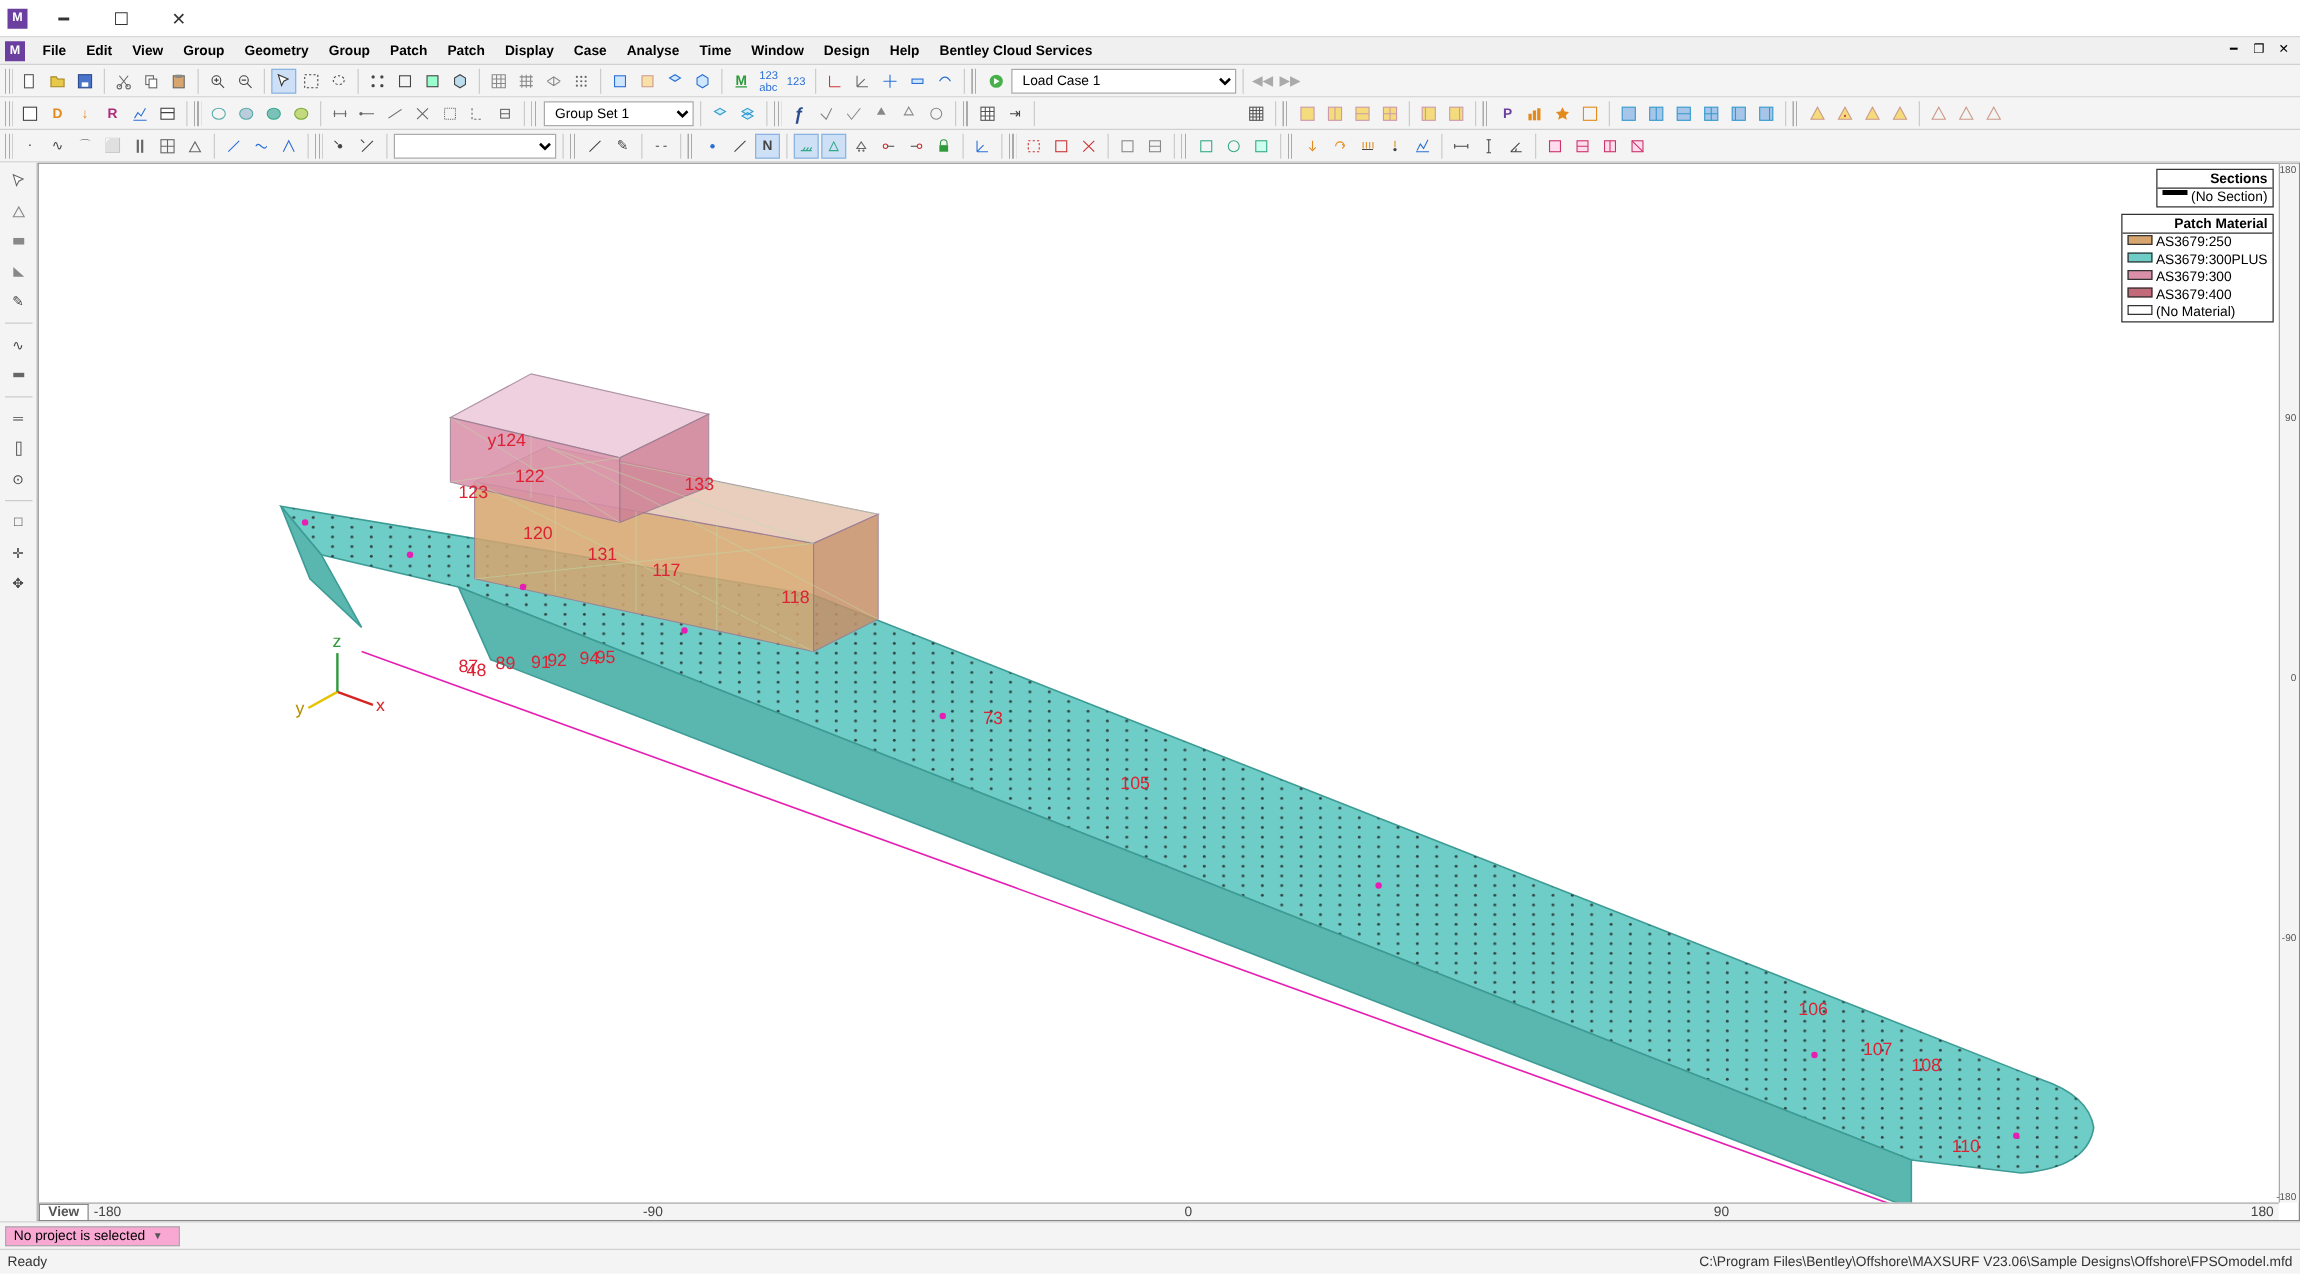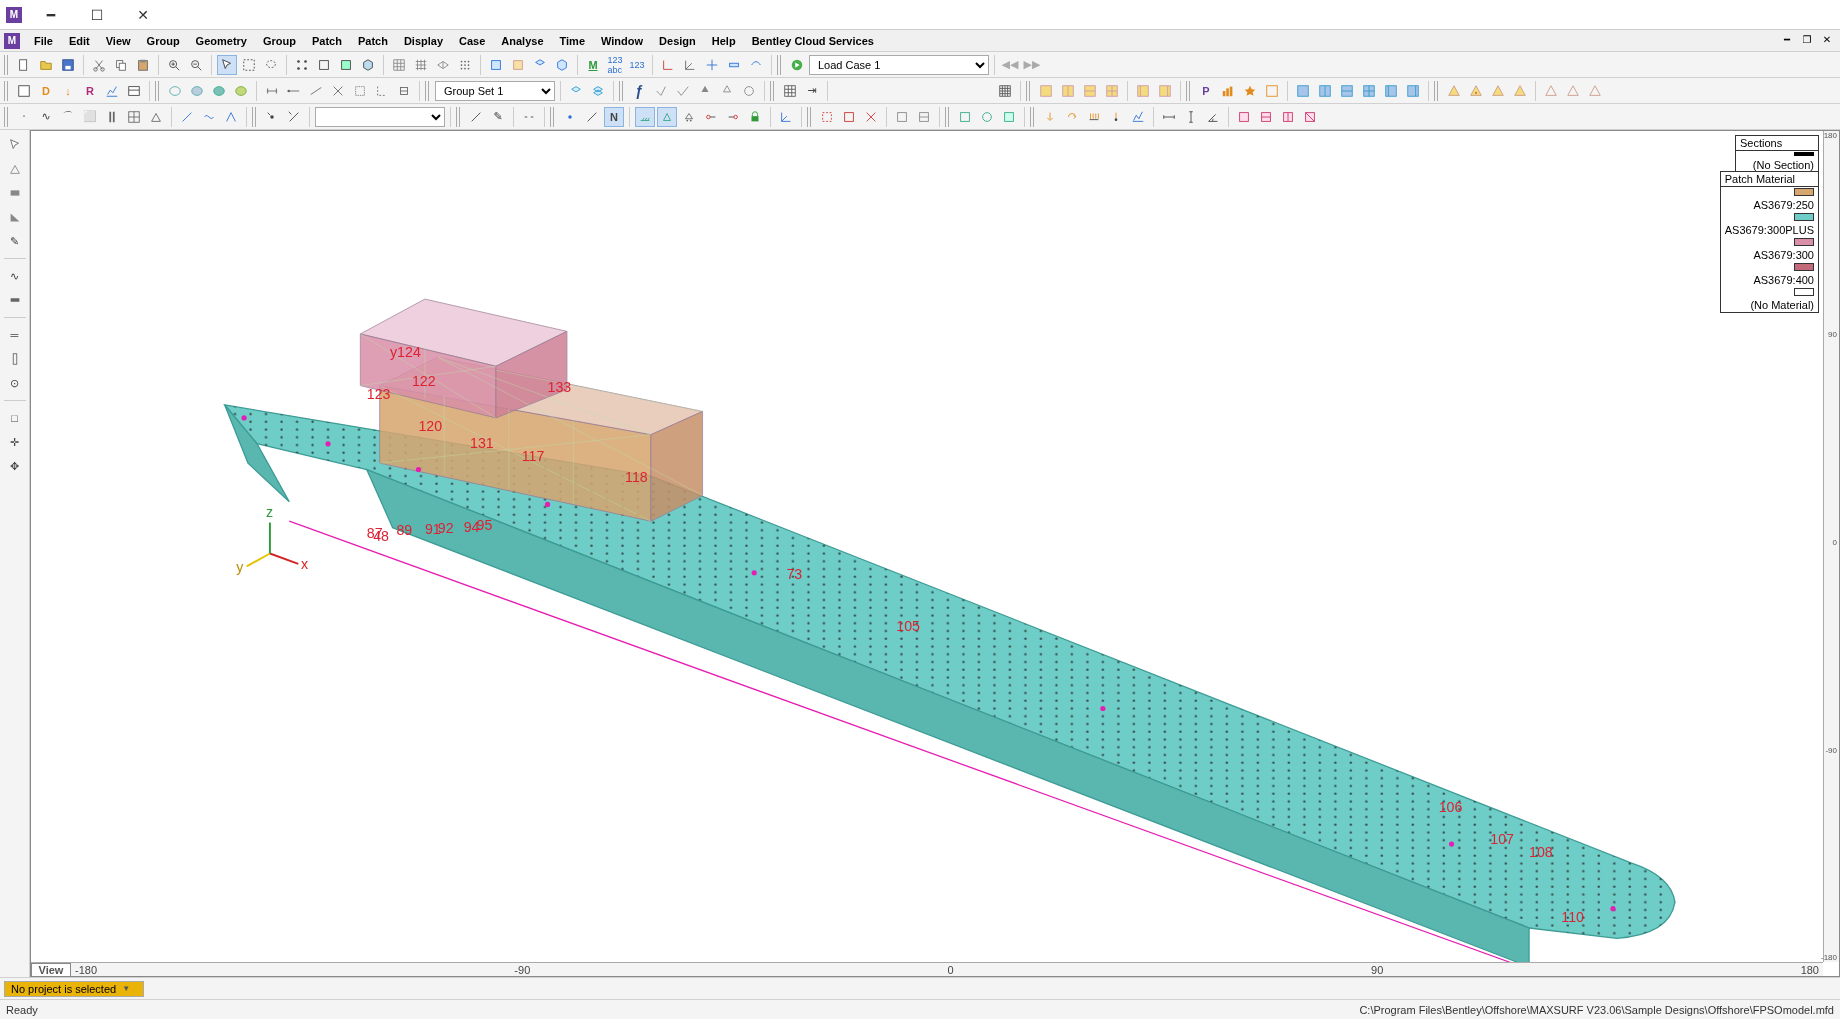--- a/index.html
+++ b/index.html
@@ -29,26 +29,26 @@
 .left-palette .psep { width: 22px; height: 1px; background: #ccc; margin: 4px 0; }
 
 .canvas-wrap { flex: 1; position: relative; background: #fff; border: 1px solid #888; }
 .canvas-wrap svg.main-view { width: 100%; height: 100%; display: block; }
 .rulers-h { position: absolute; bottom: 0; left: 0; right: 16px; height: 14px; background: #f4f4f4; border-top: 1px solid #aaa; display: flex; font-size: 8px; color: #555; }
 .rulers-h .tab { width: 40px; background: #fff; border: 1px solid #888; border-bottom: none; text-align: center; font-weight: bold; }
 .ruler-v { position: absolute; top: 0; right: 0; bottom: 14px; width: 16px; background: #f4f4f4; border-left: 1px solid #aaa; }
 .ruler-tick { position: absolute; font-size: 8px; color: #555; }
 
 .legend-box { position: absolute; top: 4px; right: 20px; background: #fff; border: 1px solid #333; padding: 0; font-size: 9px; min-width: 84px; }
-.legend-title { font-weight: normal; text-align: left; padding: 1px 4px; border-bottom: 1px solid #333; }
-.legend-row { display: flex; align-items: flex-end; padding: 1px 4px; gap: 3px; flex-direction: column; }
+.legend-title { font-weight: bold; text-align: right; padding: 1px 4px; border-bottom: 1px solid #333; }
+.legend-row { display: flex; align-items: flex-start; padding: 1px 4px; gap: 3px; }
 .legend-row > span:first-child, .legend-row > svg { width: 20px; height: 8px; flex-shrink:0;}
 
 .bottom-bar { height: 22px; background: #f4f4f4; border-top: 1px solid #d0d0d0; display: flex; align-items: center; padding: 0 4px; }
-.project-combo { border: 1px solid #aaa; background: #eab308; padding: 1px 6px; display: flex; align-items: center; gap: 6px; min-width: 140px; text-align: center; }
+.project-combo { border: 1px solid #aaa; background: #f9a8d4; padding: 1px 6px; display: flex; align-items: center; gap: 6px; min-width: 140px; text-align: center; }
 .project-combo .chev { font-size: 8px; color: #555; }
 
 .statusbar { height: 20px; background: #f4f4f4; border-top: 1px solid #d0d0d0; display: flex; align-items: center; padding: 0 6px; font-size: 11px; color: #333; }
 .statusbar .status-right { margin-left: auto; }
 
 .ruler-scale { position:absolute; display:flex; justify-content:space-between; font-size:8px; color:#444; }
 </style>
 </head>
 <body>
 

